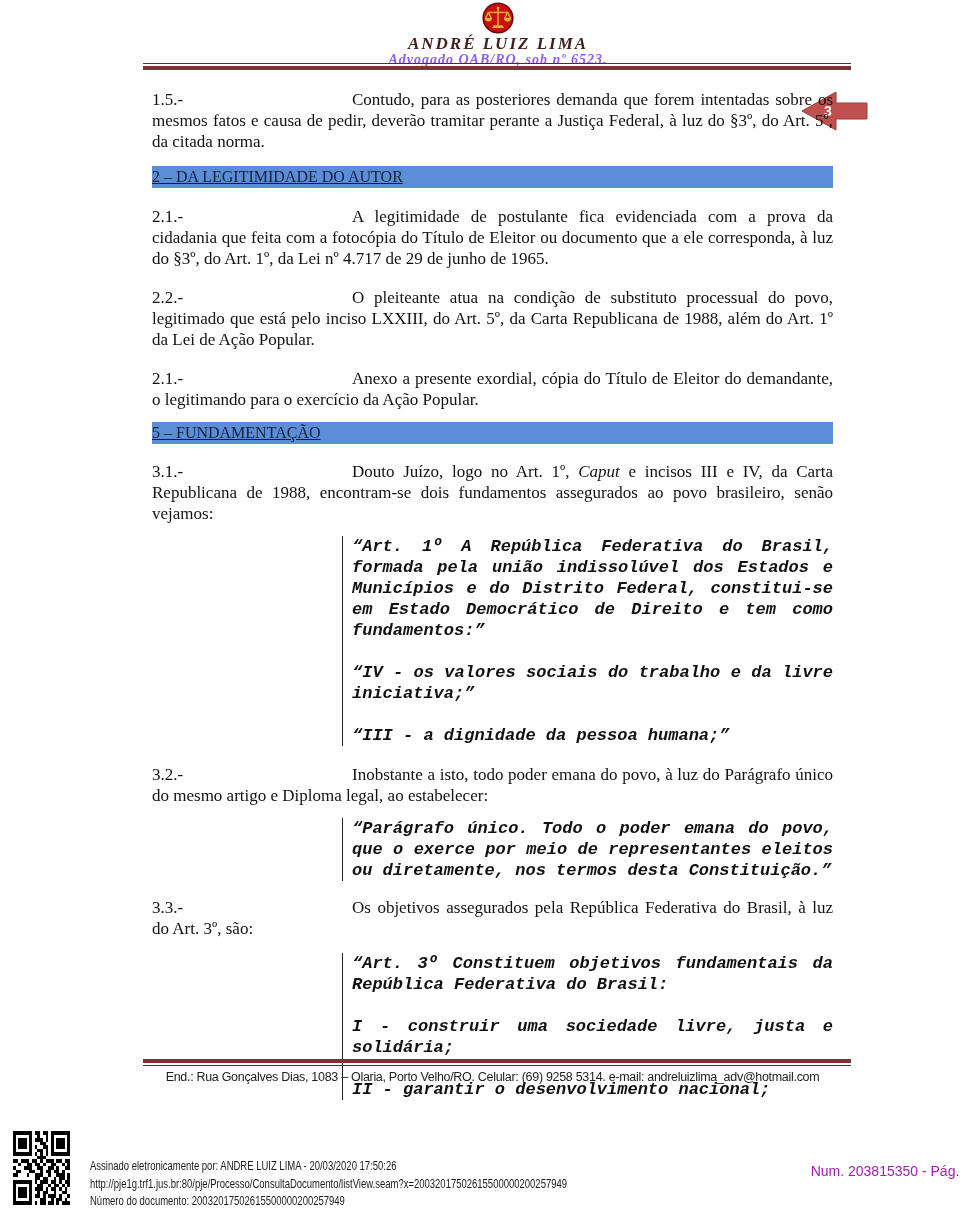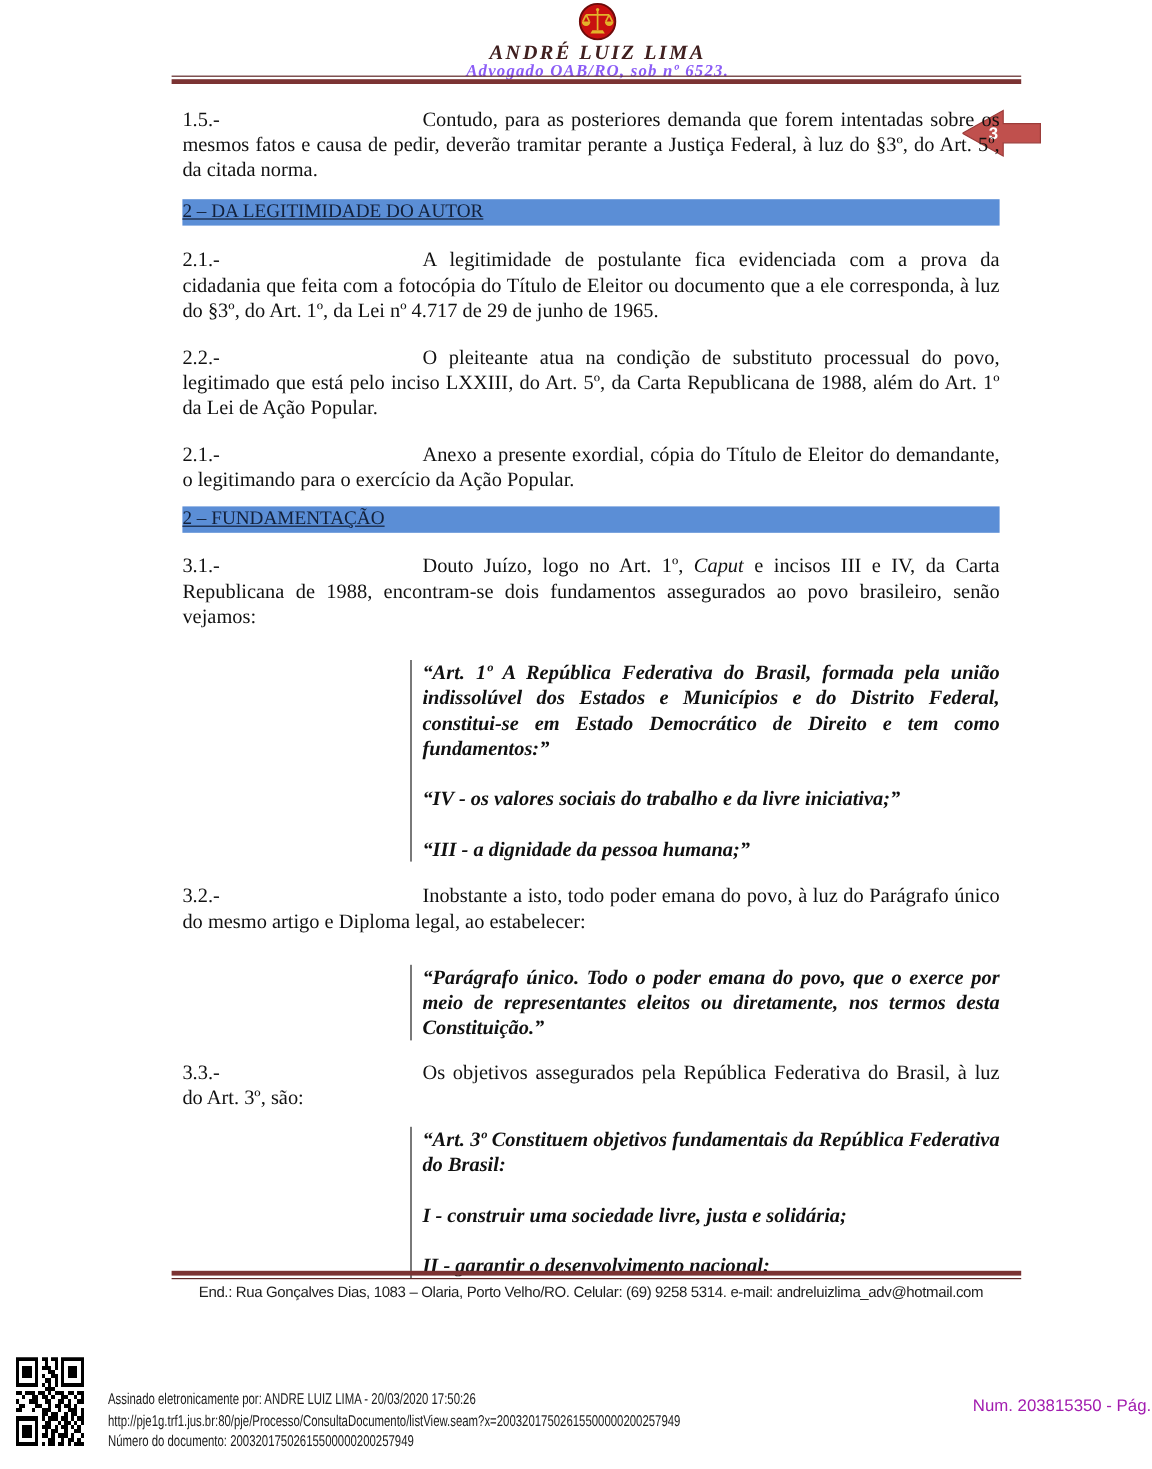--- a/index.html
+++ b/index.html
@@ -24,21 +24,21 @@
   .para:first-child{margin-top:0;}
   .pnum{display:inline-block;width:200px;}
   .italic-only{font-style:italic;}
   .section-bar{margin:14px 0 0 0;height:22px;line-height:22px;background:#5b8ed6;
                text-align:left;font-size:16px;font-weight:normal;color:#12203a;}
   .section-bar .bar-text{text-decoration:underline;}
   .sb3{margin-top:12px;}
   .p31{margin-top:17px;}
   .p32{}
   .p33{margin-top:16px;}
-  .quote-group{margin:26px 0 0 190px;border-left:1.5px solid #222;padding-left:9px;}
+  .quote-group{margin:12px 0 0 190px;border-left:1.5px solid #222;padding-left:9px;font-family:Liberation Mono, monospace;}
   .quote-group.q3{margin-top:14px;}
   .quote{margin:21px 0 0 0;text-align:justify;font-weight:bold;font-style:italic;}
   .quote:first-child{margin-top:0;}
   
   .rule-footer{position:absolute;top:1059px;left:143px;right:145px;}
   .rule-footer .thick{height:4px;background:#7b3333;margin-bottom:2px;}
   .rule-footer .thin{height:0;border-top:1px solid #5f2727;}
   .footer-address{position:absolute;top:1070px;left:152px;right:163px;text-align:center;
                   font-family:"Liberation Sans",sans-serif;font-weight:normal;font-size:12.5px;
                   letter-spacing:-0.3px;color:#1c1c1c;}
@@ -89,21 +89,21 @@
     <p class="para"><span class="pnum">1.5.-</span><span>Contudo, para as posteriores demanda que forem intentadas sobre os mesmos fatos e causa de pedir, deverão tramitar perante a Justiça Federal, à luz do §3º, do Art. 5º, da citada norma.</span></p>
 
     <h2 class="section-bar"><span class="bar-text">2 – DA LEGITIMIDADE DO AUTOR</span></h2>
 
     <p class="para"><span class="pnum">2.1.-</span><span>A legitimidade de postulante fica evidenciada com a prova da cidadania que feita com a fotocópia do Título de Eleitor ou documento que a ele corresponda, à luz do §3º, do Art. 1º, da Lei nº 4.717 de 29 de junho de 1965.</span></p>
 
     <p class="para"><span class="pnum">2.2.-</span><span>O pleiteante atua na condição de substituto processual do povo, legitimado que está pelo inciso LXXIII, do Art. 5º, da Carta Republicana de 1988, além do Art. 1º da Lei de Ação Popular.</span></p>
 
     <p class="para"><span class="pnum">2.1.-</span><span>Anexo a presente exordial, cópia do Título de Eleitor do demandante, o legitimando para o exercício da Ação Popular.</span></p>
 
-    <h2 class="section-bar sb3"><span class="bar-text">2 – FUNDAMENTAÇÃO</span></h2>
+    <h2 class="section-bar sb3"><span class="bar-text">5 – FUNDAMENTAÇÃO</span></h2>
 
     <p class="para p31"><span class="pnum">3.1.-</span><span>Douto Juízo, logo no Art. 1º, </span><span class="italic-only">Caput</span><span> e incisos III e IV, da Carta Republicana de 1988, encontram-se dois fundamentos assegurados ao povo brasileiro, senão vejamos:</span></p>
 
     <div class="quote-group">
       <p class="quote">“Art. 1º A República Federativa do Brasil, formada pela união indissolúvel dos Estados e Municípios e do Distrito Federal, constitui-se em Estado Democrático de Direito e tem como fundamentos:”</p>
       <p class="quote">“IV - os valores sociais do trabalho e da livre iniciativa;”</p>
       <p class="quote">“III - a dignidade da pessoa humana;”</p>
     </div>
 
     <p class="para p32"><span class="pnum">3.2.-</span><span>Inobstante a isto, todo poder emana do povo, à luz do Parágrafo único do mesmo artigo e Diploma legal, ao estabelecer:</span></p>

